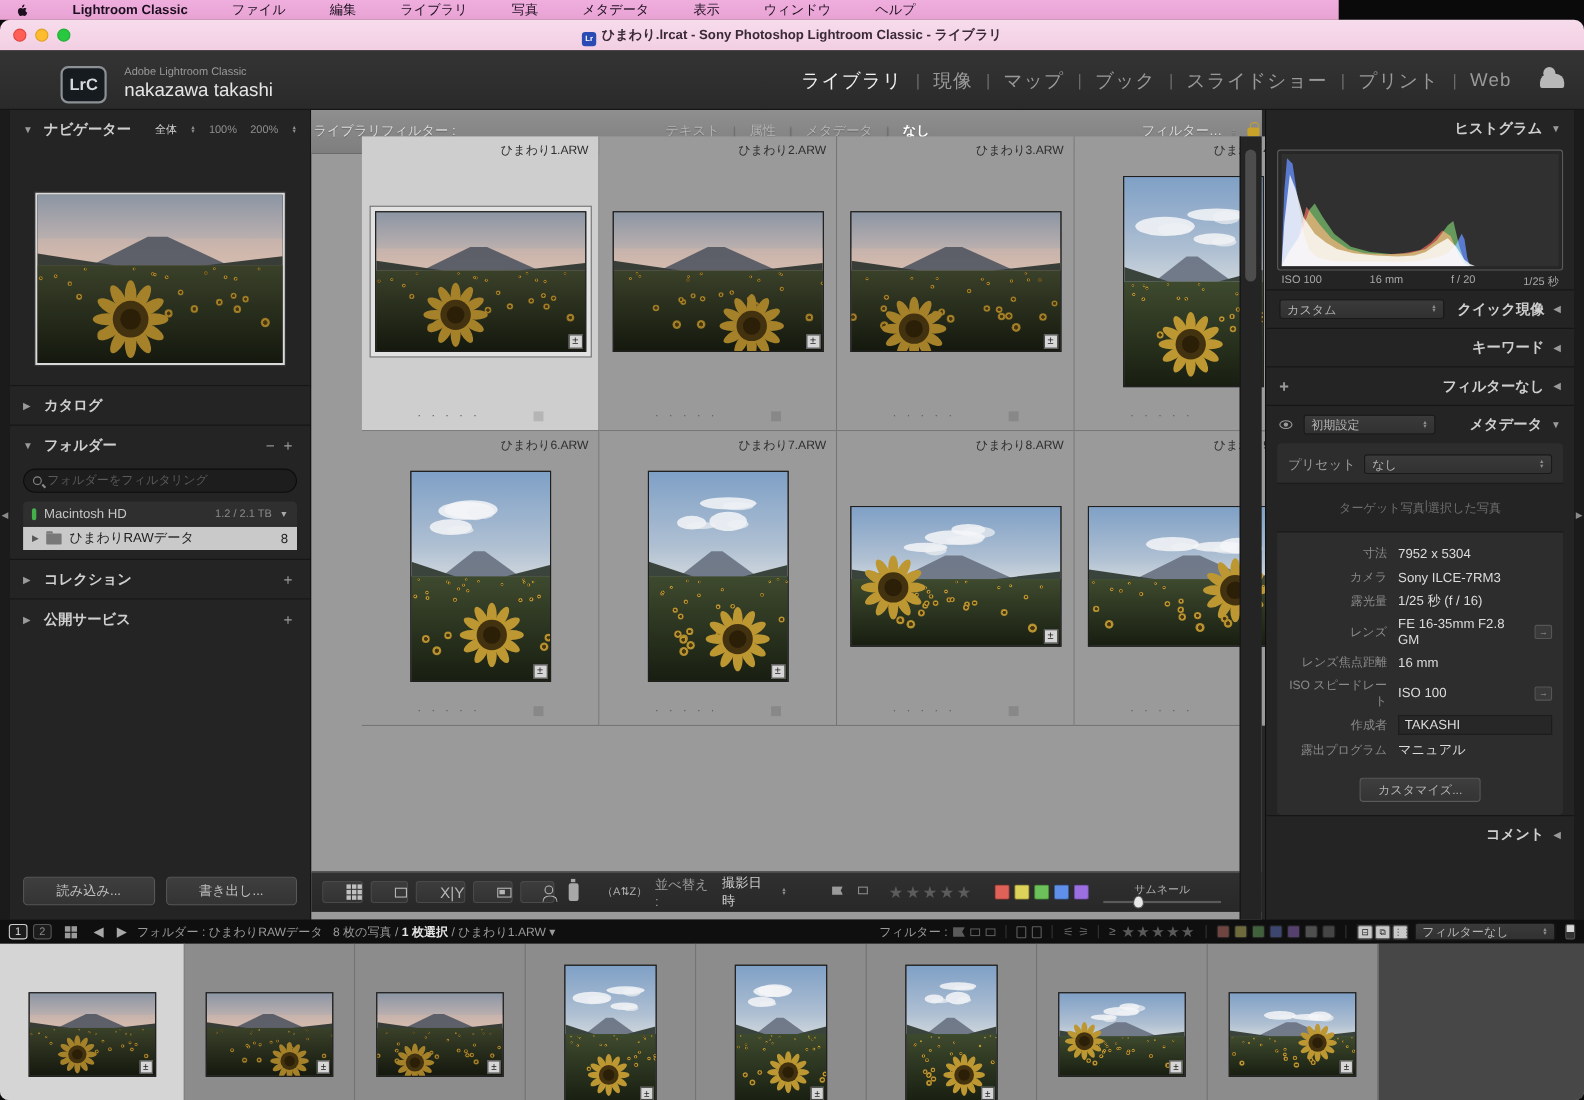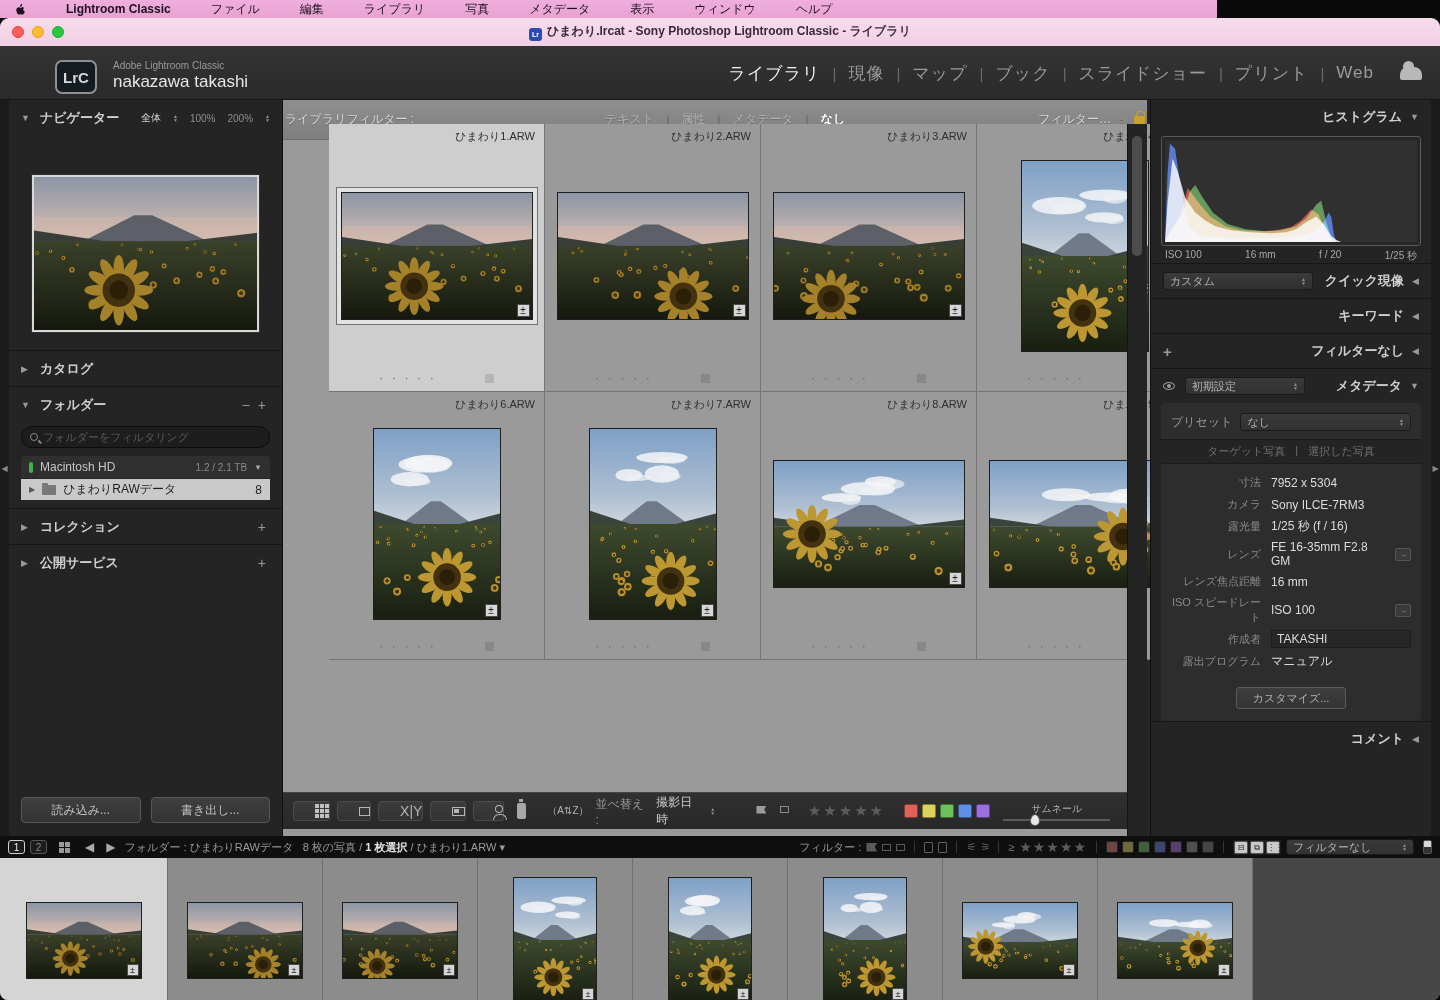--- a/index.html
+++ b/index.html
@@ -135,21 +135,21 @@
   #histo-info { display:flex; justify-content:space-between; padding:3px 14px 0 14px; font-size:10px; color:#a8a8a8; }
   #histo-orig { display:flex; align-items:center; gap:6px; padding:6px 14px 8px 14px; font-size:11px; color:#9a9a9a;}
   .cb { width:10px; height:10px; border:1px solid #7a7a7a; background:#2c2c2c; }
   .dd { background:linear-gradient(#3a3a3a,#313131); border:1px solid #1a1a1a; border-radius:3px; color:#b5b5b5; font-size:11px; display:flex; align-items:center; padding:0 6px; height:18px; gap:6px;}
   .dd .spacer{flex:1}
   .eye { width:12px; height:8px; border-radius:50%; border:1.5px solid #9a9a9a; position:relative; }
   .eye::after { content:""; position:absolute; left:3px; top:1px; width:4px; height:4px; border-radius:50%; background:#9a9a9a; }
   #meta-box { margin:0 10px; background:#2d2d2d; border-radius:4px; padding:8px 0 10px 0; }
   .preset-row { display:flex; align-items:center; padding:2px 10px 8px 10px; gap:8px; color:#9a9a9a; }
   .preset-row .dd { flex:1; }
-  #target-tabs { background:#242424; border-top:1px solid #1b1b1b; border-bottom:1px solid #1b1b1b; display:flex; justify-content:center; gap:10px; padding:4px 0; color:#6f6f6f; font-size:11px; }
+  #target-tabs { background:#242424; border-top:1px solid #1b1b1b; border-bottom:1px solid #1b1b1b; display:flex; justify-content:center; padding:14px 0; color:#6f6f6f; font-size:11px; }
   .meta-rows { padding:10px 10px 2px 2px; }
   .meta-row { display:flex; align-items:center; margin-bottom:5px; min-height:17px;}
   .meta-label { width:108px; text-align:right; color:#8a8a8a; font-size:11px; padding-right:10px; flex:none;}
   .meta-value { color:#dcdcdc; font-size:12px; flex:1; }
   .meta-value.editable { background:#272727; border:1px solid #1d1d1d; padding:1px 5px; }
   .meta-action { width:16px; height:13px; background:#3a3a3a; border:1px solid #555; border-radius:2px; color:#9a9a9a; font-size:8px; text-align:center; line-height:12px; margin-left:6px;}
   #customize { margin:10px auto 2px auto; display:block; width:110px; height:22px; background:linear-gradient(#3e3e3e,#343434); border:1px solid #5a5a5a; border-radius:3px; color:#b5b5b5; font-size:11px; }
   #rp-buttons { position:absolute; bottom:13px; left:10px; right:10px; display:flex; gap:8px; }
   .rp-btn { flex:1; height:26px; background:#2e2e2e; border:1px solid #454545; border-radius:4px; color:#6e6e6e; font-size:12px; display:flex; align-items:center; justify-content:center; }
 

